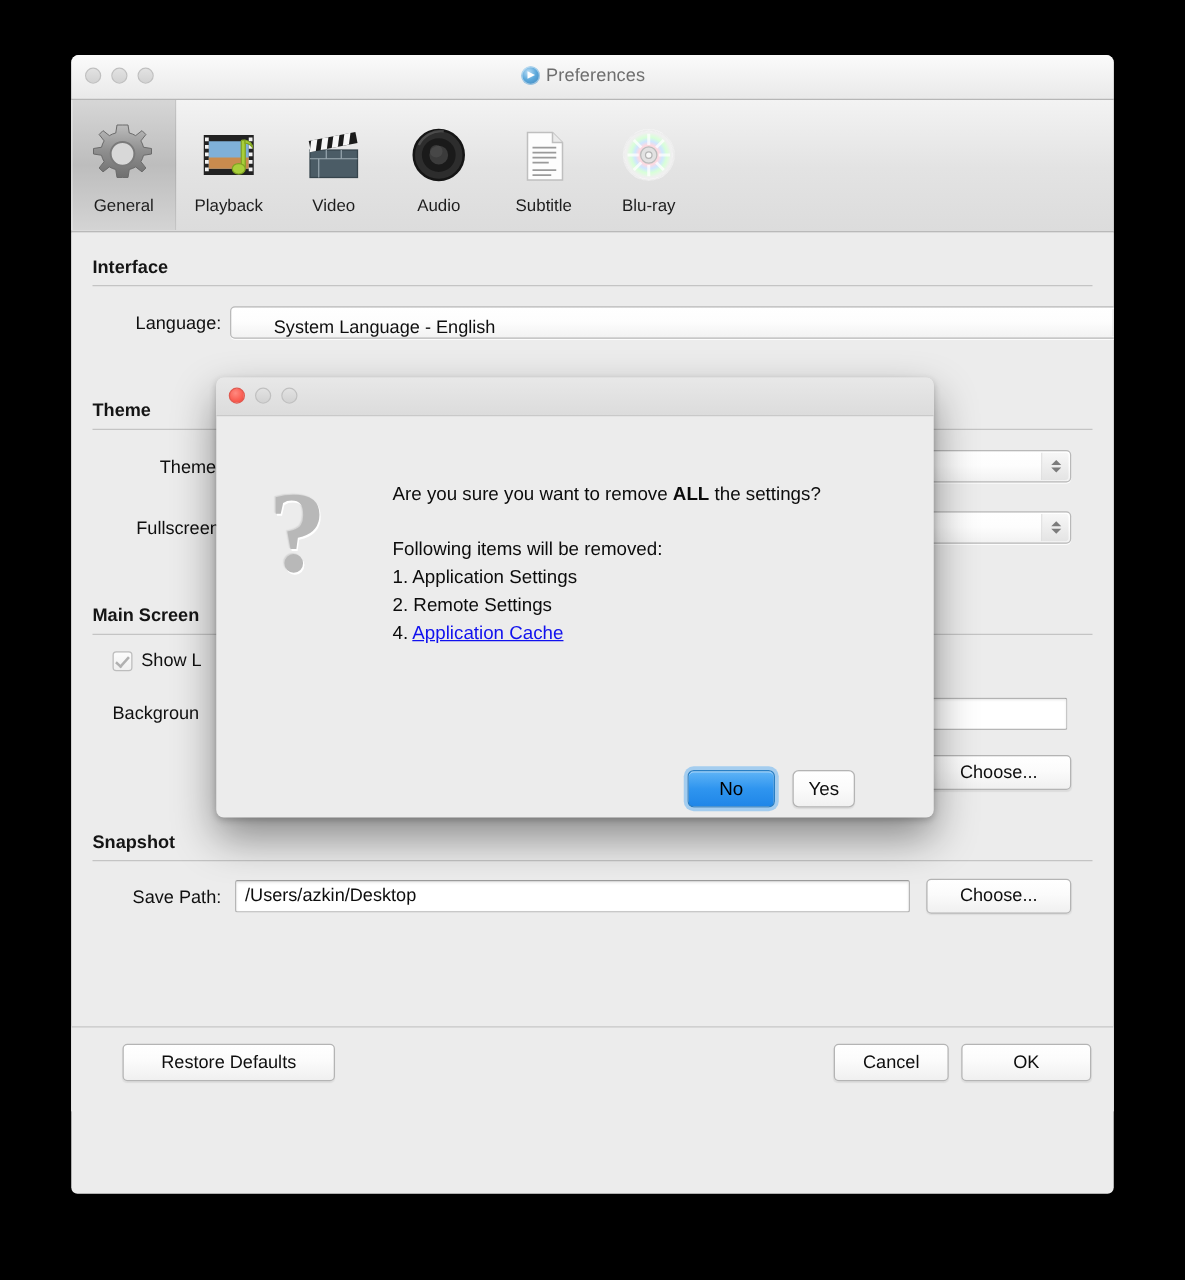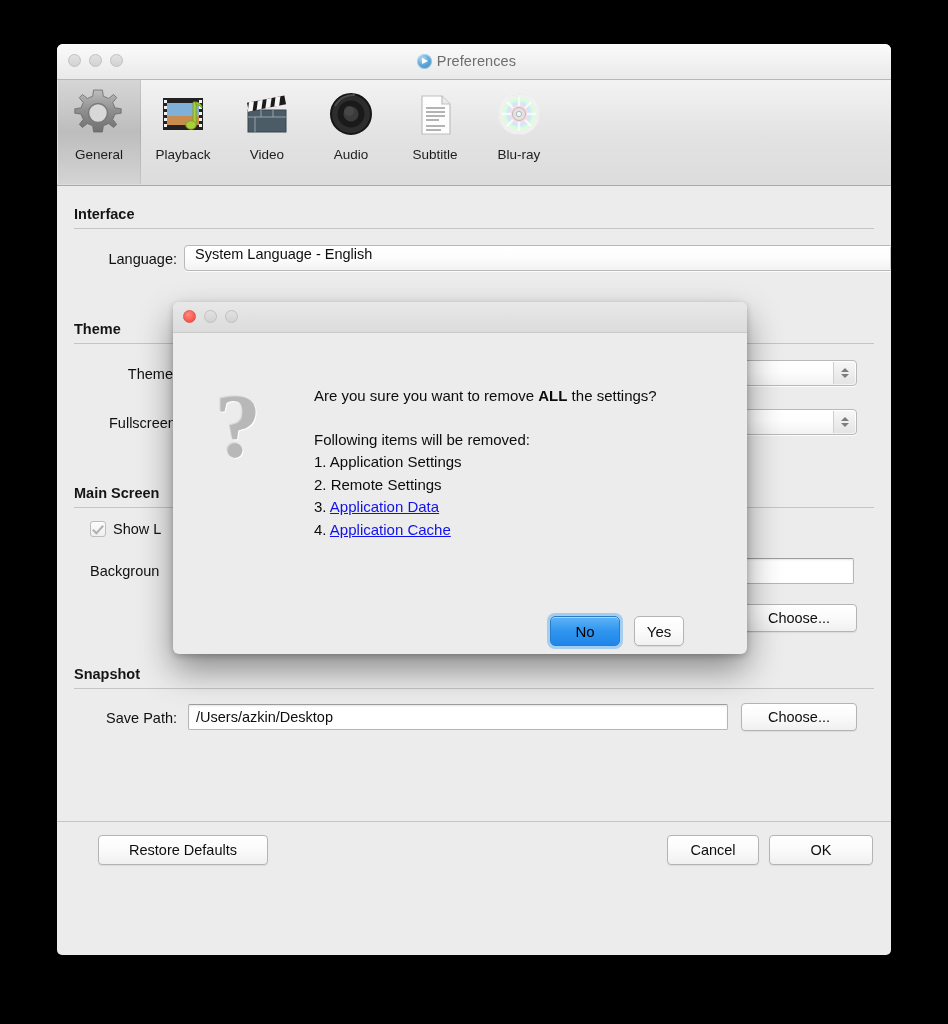--- a/index.html
+++ b/index.html
@@ -55,21 +55,21 @@
   
   #toolbar {
     height: 105px;
     background: linear-gradient(to bottom, #f3f3f3 0%, #e3e3e3 52%, #dcdcdc 100%);
     border-bottom: 1px solid #a9a9a9;
     display: flex; align-items: flex-start;
   }
   .tb-item {
     width: 84px; height: 104px;
     display: flex; flex-direction: column; align-items: center;
-    justify-content: flex-start; padding-top: 6px; box-sizing: border-box;
+    justify-content: flex-start; padding-top: 16px; box-sizing: border-box;
     cursor: default;
   }
   .tb-item.selected {
     background: linear-gradient(to bottom, #d6d6d6 0%, #bdbdbd 50%, #d4d4d4 100%);
     box-shadow: inset 1px 0 0 rgba(255,255,255,0.5), inset -1px 0 0 rgba(0,0,0,0.07);
   }
   .tb-ico { width: 56px; height: 56px; position: relative; }
   .tb-label { font-size: 13.5px; color: #1d1d1d; margin-top: 5px; }
   #toolbar .tb-item:first-child { margin-left: 0; }
   .gear-svg { width: 54px; height: 54px; }
@@ -87,21 +87,21 @@
     position: absolute; font-size: 14.5px; color: #101010; text-align: right;
   }
 
   
   .popup {
     position: absolute; height: 26px;
     background: linear-gradient(to bottom, #ffffff 0%, #fdfdfd 48%, #f2f2f2 100%);
     border: 1px solid #b9b9b9; border-radius: 4px;
     box-shadow: 0 1px 0 rgba(255,255,255,0.85);
     box-sizing: border-box;
-    display: flex; align-items: flex-start;
+    display: flex; align-items: flex-end; padding-left: 24px;
   }
   .popup .pval { font-size: 14.5px; color: #0e0e0e; padding-left: 10px; }
   .popup .stepper {
     position: absolute; right: 1px; top: 1px; bottom: 1px; width: 21px;
     background: linear-gradient(to bottom, #f7f7f7, #e4e4e4);
     border-left: 1px solid #cfcfcf;
     border-radius: 0 3px 3px 0;
     display: flex; flex-direction: column; align-items: center; justify-content: center;
   }
   .stepper .ar { width: 0; height: 0; border-left: 4px solid transparent;
@@ -443,24 +443,20 @@
         <div>Following items will be removed:</div>
         <div>
           <span>1.</span>
           <span>Application Settings</span>
         </div>
         <div>
           <span>2.</span>
           <span>Remote Settings</span>
         </div>
         <div>
-          <span>3.</span>
-          <span class="dlink">Application Data</span>
-        </div>
-        <div>
           <span>4.</span>
           <span class="dlink">Application Cache</span>
         </div>
       </div>
     </div>
 
     <div class="dlgbtn" id="btn-no">No</div>
     <div class="dlgbtn" id="btn-yes">Yes</div>
   </div>
 </div>

